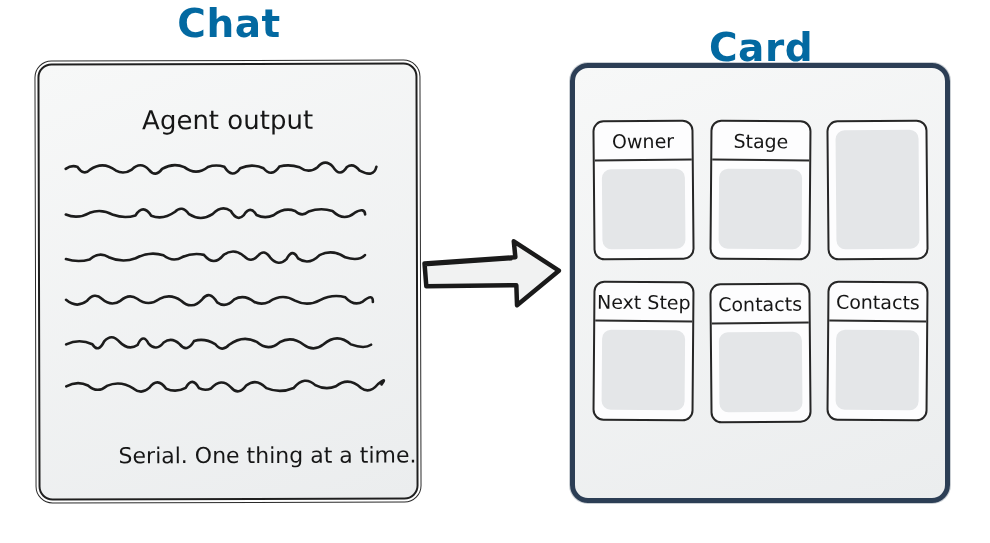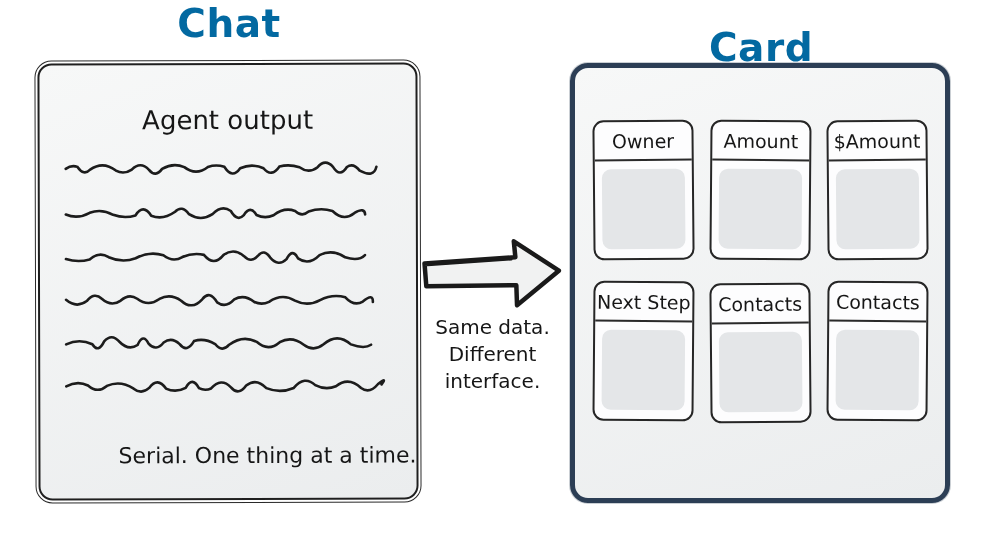--- a/index.html
+++ b/index.html
@@ -87,36 +87,32 @@
       </svg>
     <div class="panel-caption">Serial. One thing at a time.</div>
   </div>
 
   <svg class="arrow-wrap" width="148" height="78" viewBox="0 0 148 78">
     <g transform="rotate(-2 74 38)">
       <polygon points="5,23 96,20 95,4 139,35 96,68 96,48 6,46" fill="#f1f2f2" stroke="#1a1a1a" stroke-width="4.5" stroke-linejoin="round"></polygon>
       <line x1="8" y1="25" x2="92" y2="22" stroke="#1a1a1a" stroke-width="2" stroke-linecap="round"></line>
     </g>
   </svg>
-  <div class="mid-caption">Same data.
-Different
-interface.</div>
 
   <div class="panel card-panel">
 
     <div class="card c-pos-0">
       <div class="card-label">Owner</div>
       <div class="card-body"></div>
     </div>
     <div class="card c-pos-1">
-      <div class="card-label">Amount</div>
+      <div class="card-label">Stage</div>
       <div class="card-body"></div>
     </div>
     <div class="card c-pos-2">
-      <div class="card-label">$Amount</div>
       <div class="card-body"></div>
     </div>
     <div class="card c-pos-3">
       <div class="card-label">Next Step</div>
       <div class="card-body"></div>
     </div>
     <div class="card c-pos-4">
       <div class="card-label">Contacts</div>
       <div class="card-body"></div>
     </div>

